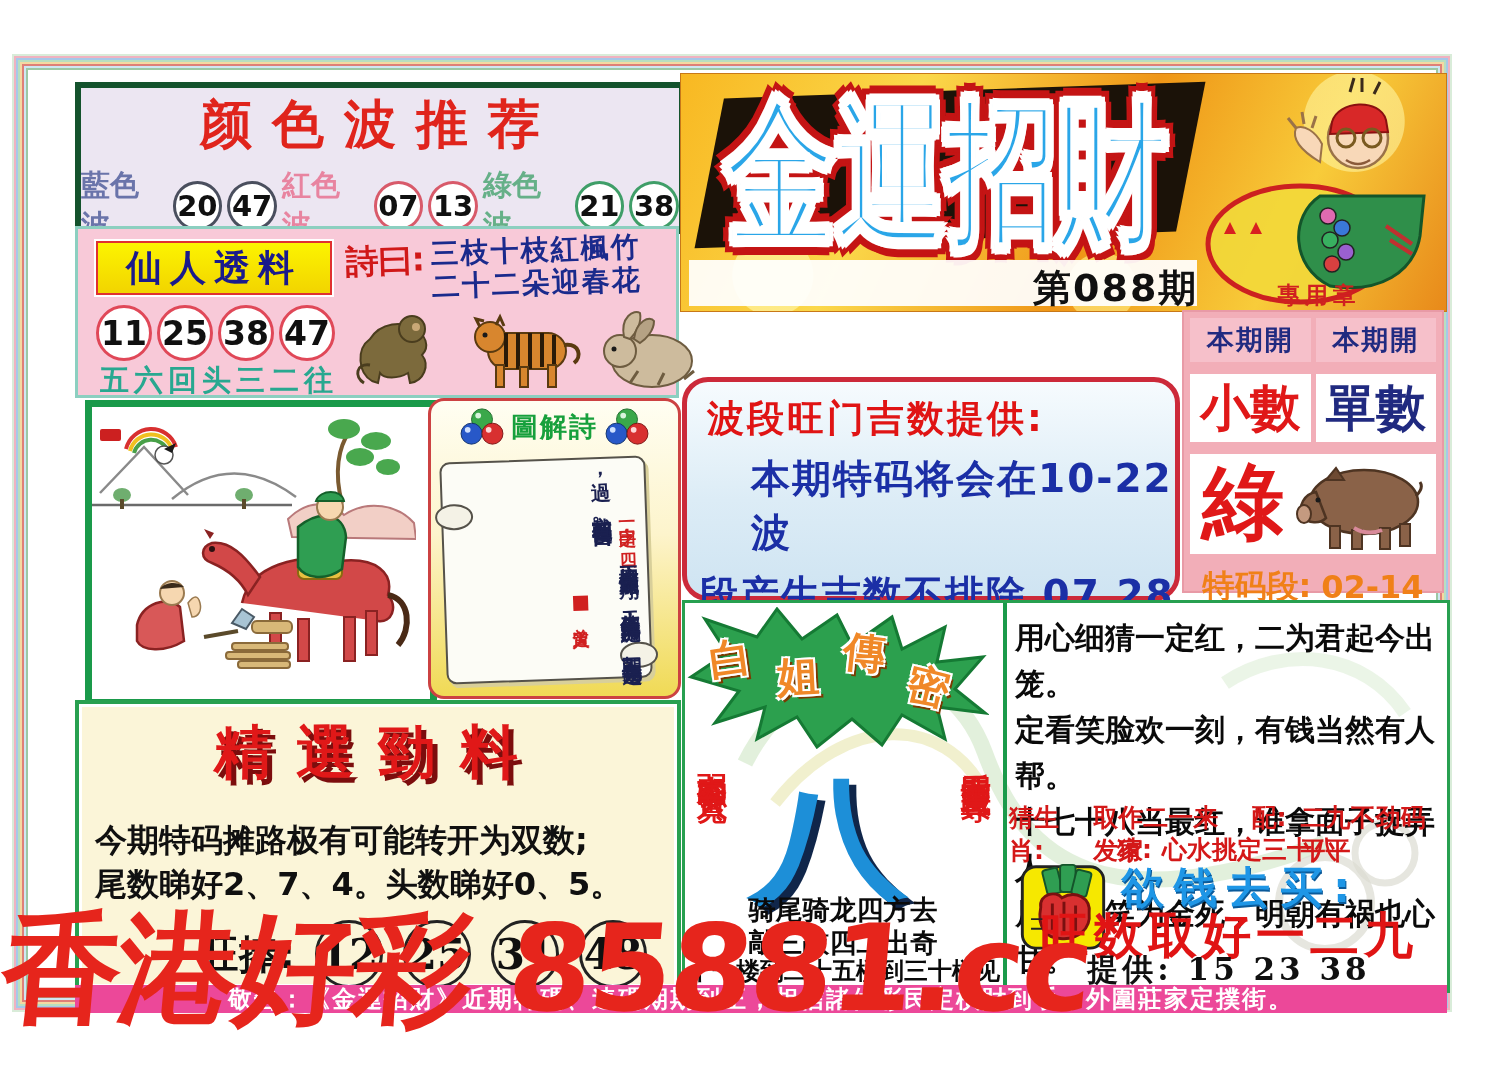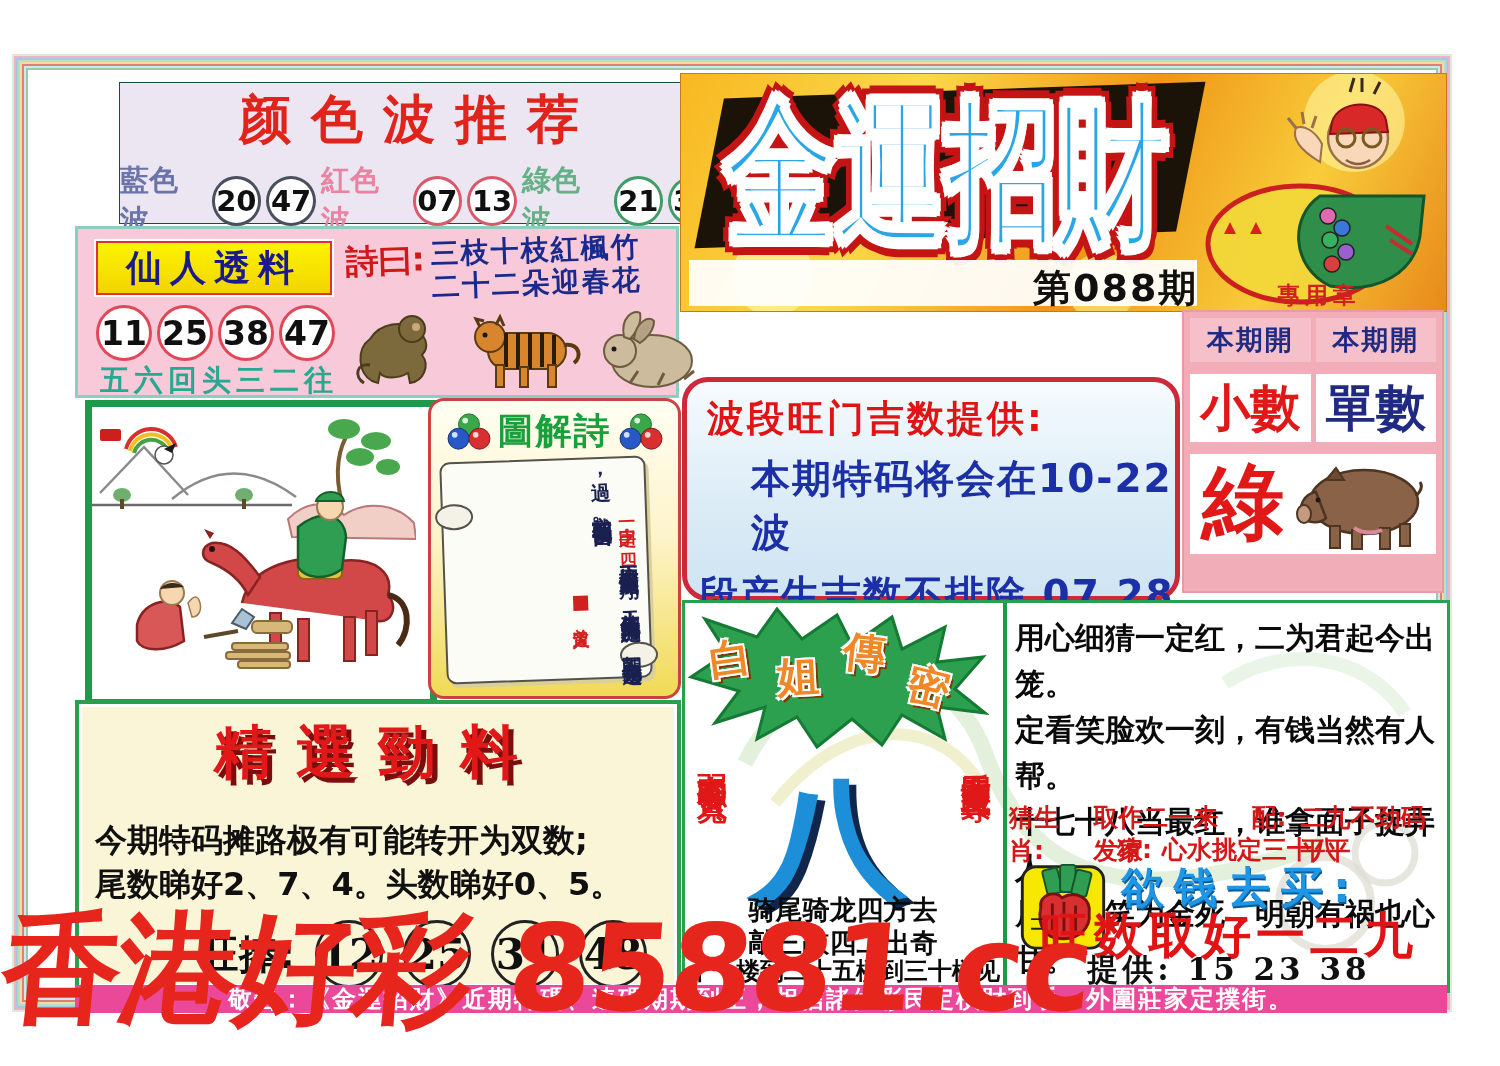--- a/index.html
+++ b/index.html
@@ -7,21 +7,21 @@
         font-family:"DejaVu Sans","Liberation Sans",sans-serif;}
   .abs{position:absolute;}
 
   
   .frame{position:absolute;left:12px;top:54px;width:1440px;height:958px;pointer-events:none;
     box-shadow: inset 0 0 0 2px #d9ecd9, inset 0 0 0 4px #f0b2c0, inset 0 0 0 6px #a6c8e8,
                 inset 0 0 0 8px #b8dfc0, inset 0 0 0 10px #f4d9a2, inset 0 0 0 12px #df8078,
                 inset 0 0 0 14px #cfe7f2, inset 0 0 0 16px #9cc8a4;}
 
   
-  .p-colorwave{left:75px;top:82px;width:598px;height:140px;background:#ece6f2;border:1px solid #14532d;margin-left:44px;}
+  .p-colorwave{left:75px;top:82px;width:598px;height:140px;background:#ece6f2;border:6px solid #14532d;}
   .cw-title{text-align:center;margin-top:2px;font-size:52px;font-weight:bold;color:#e0241c;letter-spacing:20px;}
   .cw-row{display:flex;align-items:center;justify-content:center;gap:5px;margin-top:6px;}
   .cw-label{font-size:29px;font-weight:bold;}
   .cw-label.blue{color:#6a74aa;} .cw-label.red{color:#e884a0;} .cw-label.green{color:#66b088;}
   .circle{border-radius:50%;background:#fff;display:inline-flex;align-items:center;justify-content:center;
           font-weight:bold;color:#101010;}
   .c44{width:44px;height:44px;font-size:29px;}
   .b-dark{border:3px solid #4a4f5e;} .b-pink{border:3px solid #d85a6a;} .b-green{border:3px solid #3f9e68;}
 
   
@@ -40,21 +40,21 @@
 
   
   .p-picture{left:85px;top:400px;width:338px;height:292px;border:7px solid #1a9a4a;background:#fff;}
   .seal{position:absolute;left:8px;top:22px;background:#cc2020;color:#fff;writing-mode:vertical-rl;
         font-size:12px;font-weight:bold;padding:3px 2px;letter-spacing:2px;border-radius:2px;z-index:2;}
 
   
   .p-tujie{left:428px;top:398px;width:247px;height:295px;border:3px solid #cc4242;border-radius:16px;
     background:linear-gradient(180deg,#fffef2 0%,#fdf4cc 45%,#f0da55 100%);}
   .tj-head{display:flex;justify-content:center;align-items:center;gap:6px;margin-top:6px;}
-  .tj-title{color:#17a03c;font-size:36px;font-weight:bold;letter-spacing:2px;}
+  .tj-title{color:#17a03c;font-size:27px;font-weight:bold;letter-spacing:2px;}
   .tj-scroll{position:absolute;left:12px;top:58px;width:202px;height:218px;background:#fcfcf6;
     border:2px solid #55524a;border-radius:10px;transform:rotate(-2deg);box-shadow:3px 4px 0 #d8cf9a;}
   .tj-curl{position:absolute;width:34px;height:22px;background:#f4f2e6;border:2px solid #55524a;border-radius:50%;}
   .tj-curl.tl{left:-8px;top:40px;} .tj-curl.br{right:-8px;bottom:8px;}
   .tj-text{position:absolute;right:6px;top:8px;height:200px;writing-mode:vertical-rl;
     font-weight:bold;font-size:20px;line-height:25px;color:#1a2050;letter-spacing:2px;}
   .tj-side{color:#d02020;font-size:17px;margin-top:46px;height:150px;}
   .tj-sign{color:#d02020;font-size:17px;margin-top:128px;}
   .seal-sq{display:inline-block;width:15px;height:15px;background:#d02020;margin:0 0 4px 0;}
 
@@ -362,20 +362,24 @@
         <path d="M34 22 l10 -12 8 12 Z" fill="#6e4a32" stroke="#4e3422" stroke-width="2"></path>
         <circle cx="26" cy="42" r="2.5" fill="#1a1a1a"></circle>
         <rect x="38" y="68" width="10" height="22" fill="#8a6248" stroke="#4e3422" stroke-width="2"></rect>
         <rect x="60" y="72" width="10" height="19" fill="#8a6248" stroke="#4e3422" stroke-width="2"></rect>
         <rect x="88" y="70" width="10" height="21" fill="#8a6248" stroke="#4e3422" stroke-width="2"></rect>
         <rect x="108" y="66" width="10" height="22" fill="#8a6248" stroke="#4e3422" stroke-width="2"></rect>
         <path d="M124 38 q8 -8 4 -14" fill="none" stroke="#4e3422" stroke-width="3"></path>
         <path d="M62 70 q14 8 28 2" fill="none" stroke="#d88a9a" stroke-width="4"></path>
       </svg>
     </div>
+    <div class="tb-foot">
+      <span>特码段:</span>
+      <span>02-14</span>
+    </div>
   </div>
 
   <div class="abs p-mid">
     <svg class="dragonbg" width="762" height="387" viewBox="0 0 762 387">
       <path d="M60 160 C120 40 260 40 300 150 C340 260 420 320 640 240" fill="none" stroke="#cfe6c4" stroke-width="16" opacity="0.6"></path>
       <path d="M90 200 C160 110 260 110 300 190" fill="none" stroke="#e8e6ae" stroke-width="12" opacity="0.6"></path>
       <circle cx="640" cy="300" r="46" fill="none" stroke="#dcdcd2" stroke-width="8" opacity="0.7"></circle>
       <circle cx="700" cy="250" r="30" fill="none" stroke="#dcdcd2" stroke-width="7" opacity="0.7"></circle>
       <path d="M540 80 C600 40 680 50 720 110" fill="none" stroke="#d8ecd0" stroke-width="14" opacity="0.5"></path>
     </svg>

